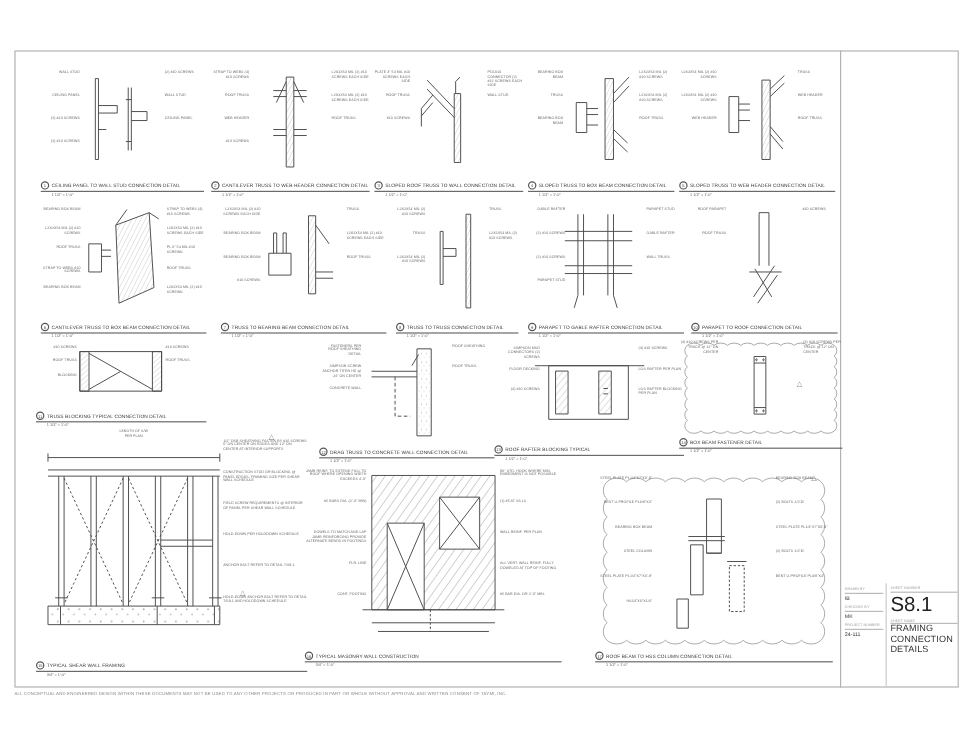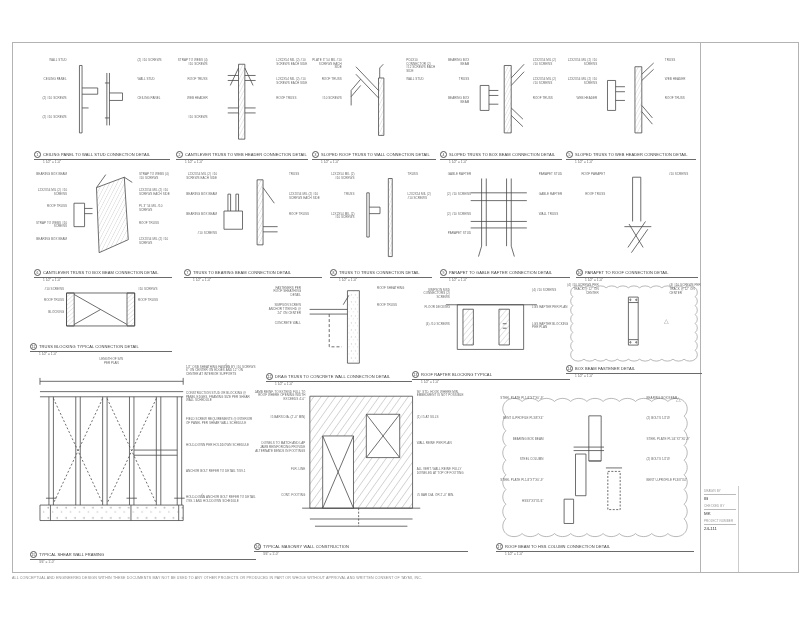--- a/index.html
+++ b/index.html
@@ -507,16 +507,22 @@
         </div>
       <div class="tb-field">
           <div class="tb-label">CHECKED BY</div>
           <div class="tb-val">MK</div>
         </div>
       <div class="tb-field">
           <div class="tb-label">PROJECT NUMBER</div>
           <div class="tb-val">24-111</div>
         </div>
     </div>
+    <div class="tb-right">
+      <div class="tb-label">SHEET NUMBER</div>
+      <div class="tb-sheetnum">S8.1</div>
+      <div class="tb-label">SHEET NAME</div>
+      <div class="tb-sheetname">FRAMING CONNECTION DETAILS</div>
+    </div>
   </div>
 
   <div class="disclaimer">ALL CONCEPTUAL AND ENGINEERED DESIGN WITHIN THESE DOCUMENTS MAY NOT BE USED TO ANY OTHER PROJECTS OR PRODUCED IN PART OR WHOLE WITHOUT APPROVAL AND WRITTEN CONSENT OF TAYMI, INC.</div>
 </div>
 
 </body></html>

